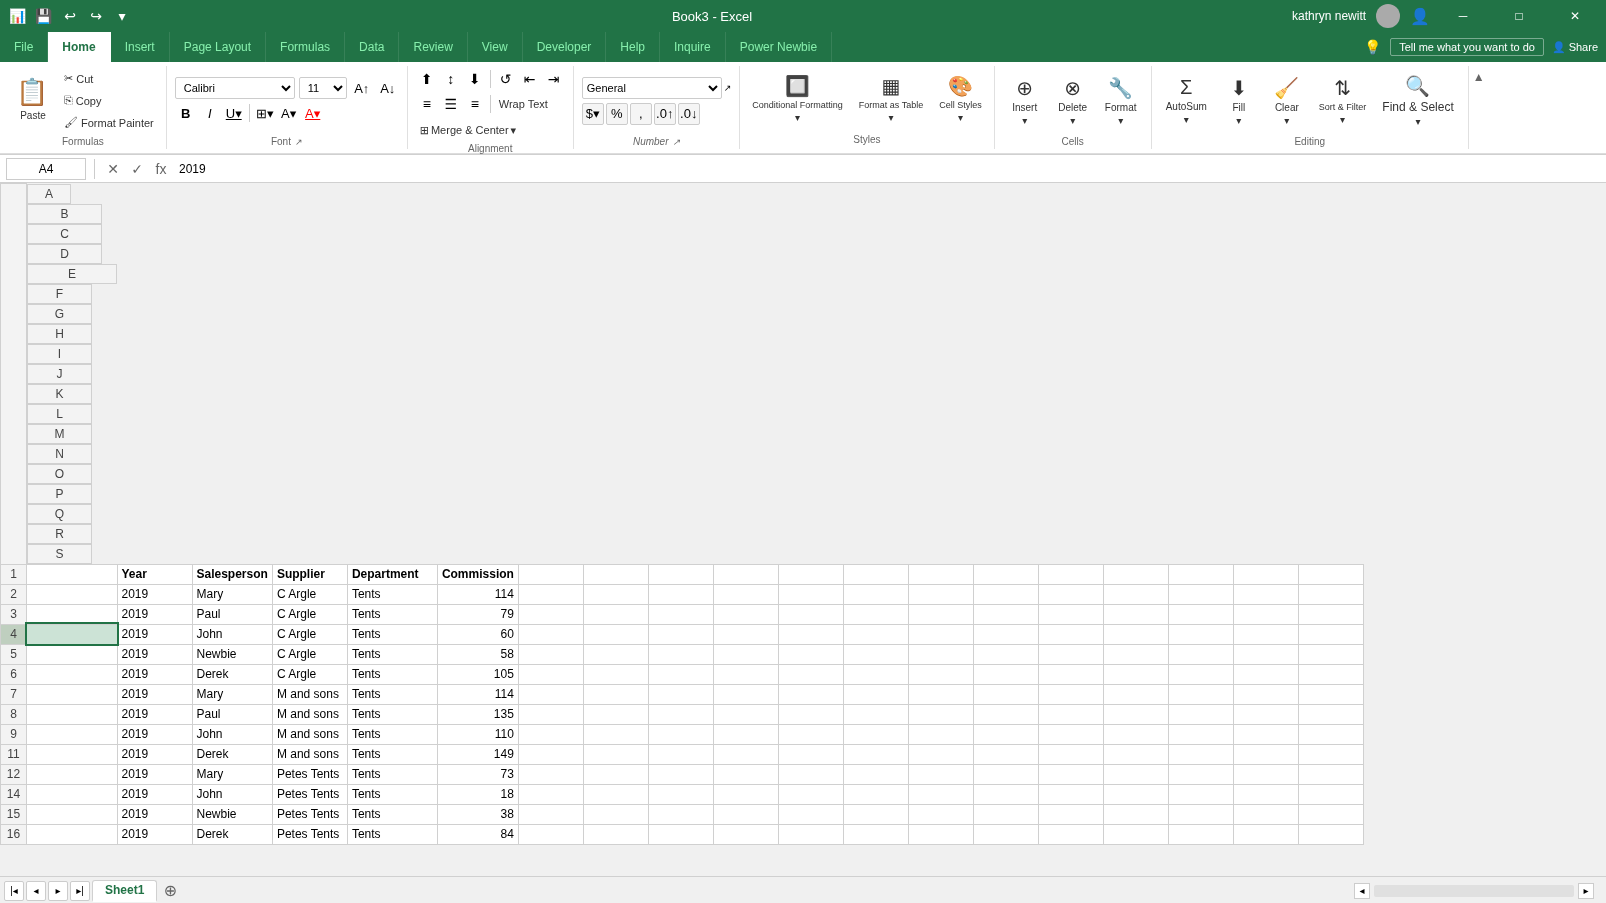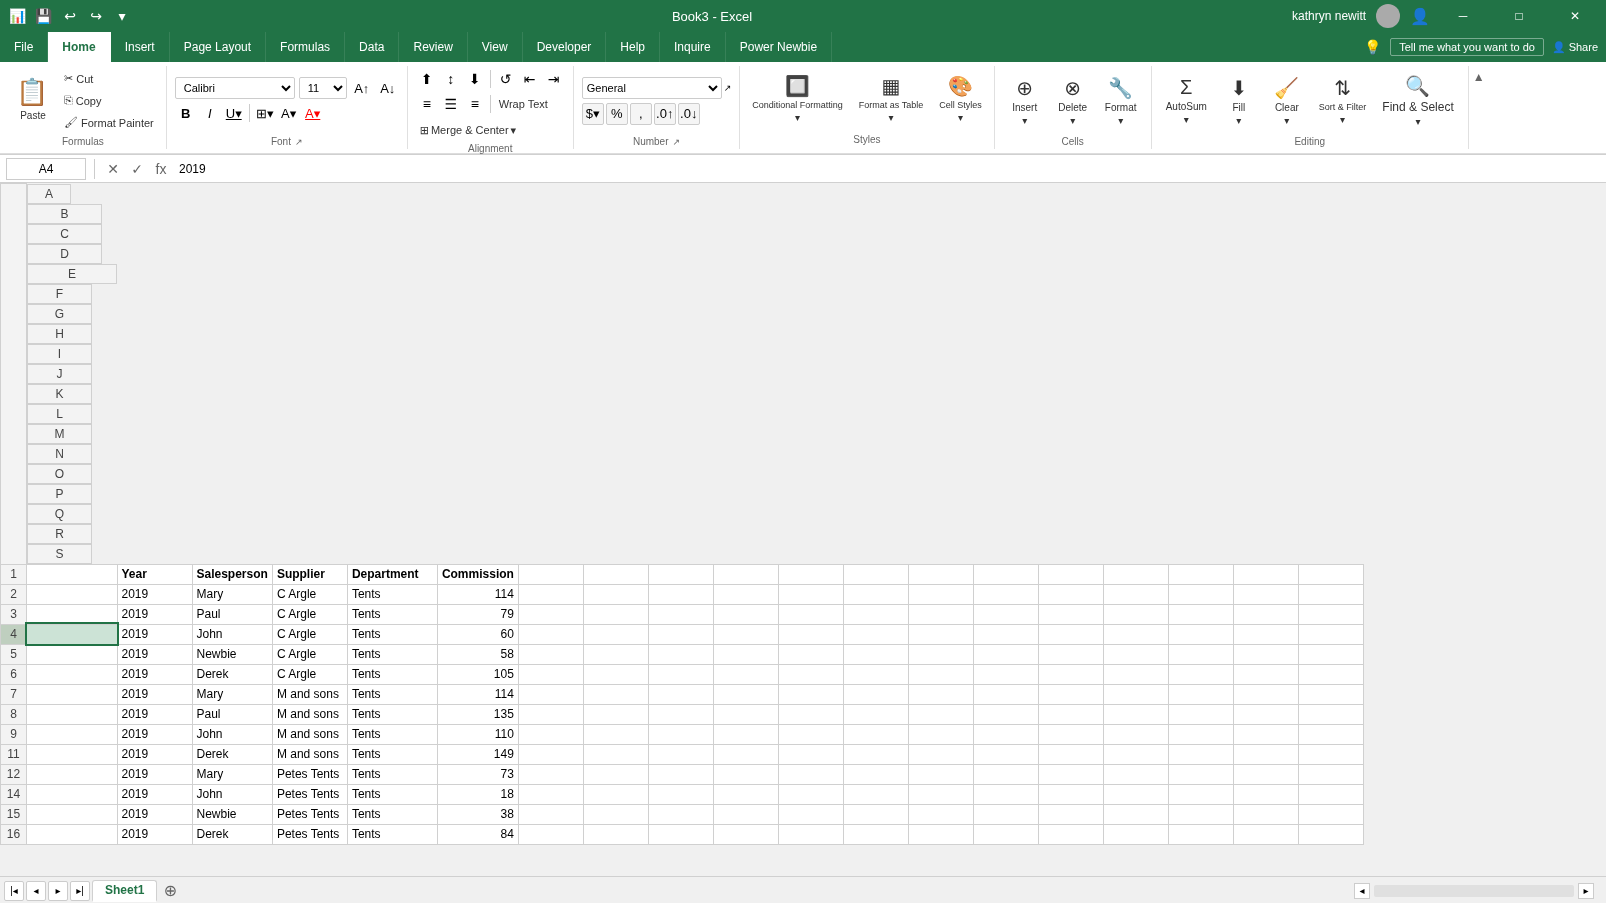--- a/index.html
+++ b/index.html
@@ -22,21 +22,21 @@
 
     
     .qa-icon { width: 20px; height: 20px; display: flex; align-items: center; justify-content: center; cursor: pointer; color: white; font-size: 14px; }
 
     
     .ribbon { background: white; border-bottom: 1px solid #d0d0d0; }
     .ribbon-tabs { display: flex; height: 30px; background: #217346; }
     .ribbon-tab {
       padding: 0 14px;
       display: flex; align-items: center;
-      color: #ffffff; font-size: 12px; cursor: pointer;
+      color: #86efac; font-size: 12px; cursor: pointer;
       border-right: 1px solid rgba(255,255,255,0.1);
     }
     .ribbon-tab.active { background: white; color: #217346; font-weight: 600; }
 
     .ribbon-content { display: flex; height: 92px; padding: 4px 0; border-bottom: 1px solid #ddd; background: white; }
     .ribbon-group { display: flex; flex-direction: column; border-right: 1px solid #e0e0e0; padding: 2px 8px; min-width: fit-content; }
     .ribbon-group-content { flex: 1; display: flex; align-items: center; gap: 2px; }
     .ribbon-group-label { text-align: center; font-size: 10px; color: #666; padding-top: 2px; border-top: 1px solid transparent; }
 
     .rb-btn {
@@ -263,21 +263,21 @@
           </div>
           <div style="display:flex;align-items:center;gap:2px;">
             <div class="font-btn" style="border:1px solid #ccc;background:#f5f5f5;">$▾</div>
             <div class="font-btn" style="border:1px solid #ccc;background:#f5f5f5;">%</div>
             <div class="font-btn" style="border:1px solid #ccc;background:#f5f5f5;">,</div>
             <div class="font-btn" style="border:1px solid #ccc;background:#f5f5f5;">.0↑</div>
             <div class="font-btn" style="border:1px solid #ccc;background:#f5f5f5;">.0↓</div>
           </div>
         </div>
       </div>
-      <div class="ribbon-group-label" style="display:flex;align-items:center;justify-content:center;gap:4px;">
+      <div class="ribbon-group-label" style="display:flex;align-items:center;justify-content:center;gap:4px;font-style:italic;">
         <span>Number</span>
         <span style="cursor:pointer;font-size:9px;">↗</span>
       </div>
     </div>
 
     <div class="ribbon-group" style="padding:4px 6px;">
       <div class="ribbon-group-content" style="flex-direction:column;gap:2px;align-items:flex-start;">
         <div style="display:flex;gap:4px;align-items:center;">
           <div class="rb-btn" style="height:56px;min-width:60px;">
             <span style="font-size:20px;">🔲</span>

